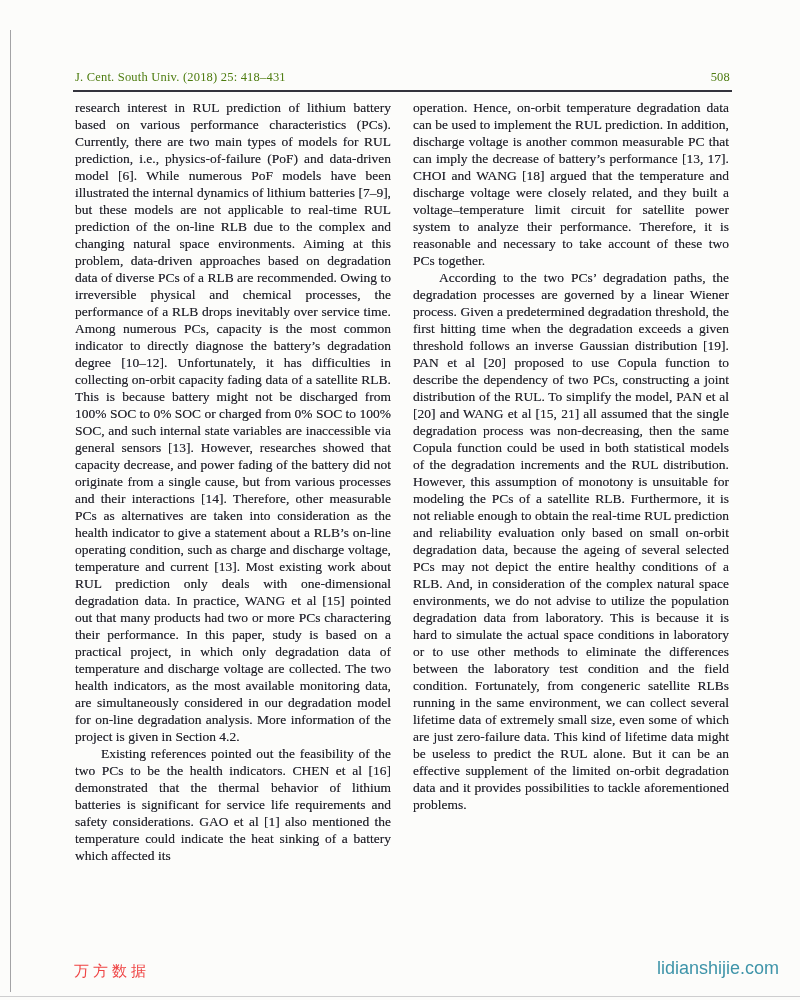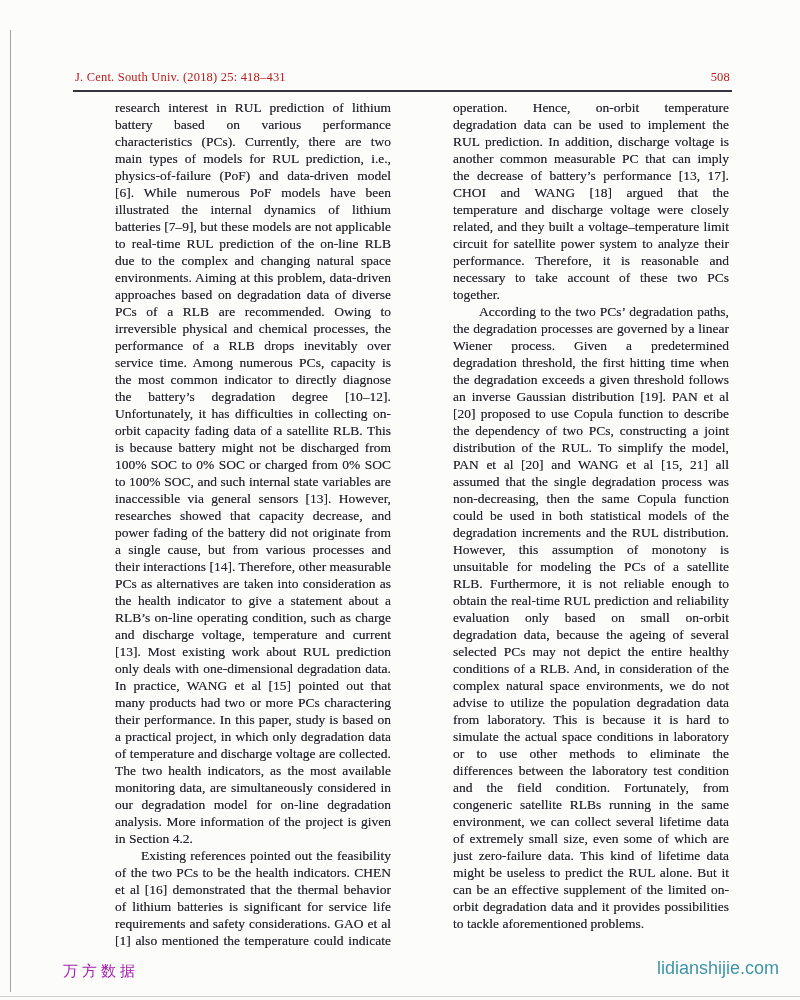--- a/index.html
+++ b/index.html
@@ -35,21 +35,21 @@
   }
   .page-header {
     position: absolute;
     left: 75px;
     top: 70px;
     width: 655px;
     display: flex;
     justify-content: space-between;
     align-items: baseline;
     font-size: 12.5px;
-    color: #b91c1c;
+    color: #4d7c0f;
     letter-spacing: 0.2px;
   }
   .header-rule {
     position: absolute;
     left: 73px;
     top: 90px;
     width: 659px;
     height: 2px;
     background: #34343d;
   }
@@ -59,38 +59,37 @@
     top: 99px;
     width: 654px;
     height: 852px;
     display: grid;
     grid-template-columns: 1fr 1fr;
     column-gap: 22px;
     overflow: hidden;
   }
   .col {
     overflow: hidden;
-    margin-left: 40px;
   }
   .col p {
     margin: 0;
     text-align: justify;
     font-size: 13.5px;
     line-height: 17px;
     text-shadow: 0 0 0.4px rgba(30, 30, 45, 0.55);
   }
   .col p.indent {
     text-indent: 26px;
   }
   .watermark {
     position: absolute;
-    left: 63px;
+    left: 74px;
     top: 962px;
     font-size: 15px;
-    color: #a21caf;
+    color: #ef4444;
     letter-spacing: 4px;
     font-family: Liberation Sans, sans-serif;
   }
   .site-link {
     position: absolute;
     right: 21px;
     top: 958px;
     font-size: 18px;
     color: #3e94a9;
     font-family: "Liberation Sans", sans-serif;

